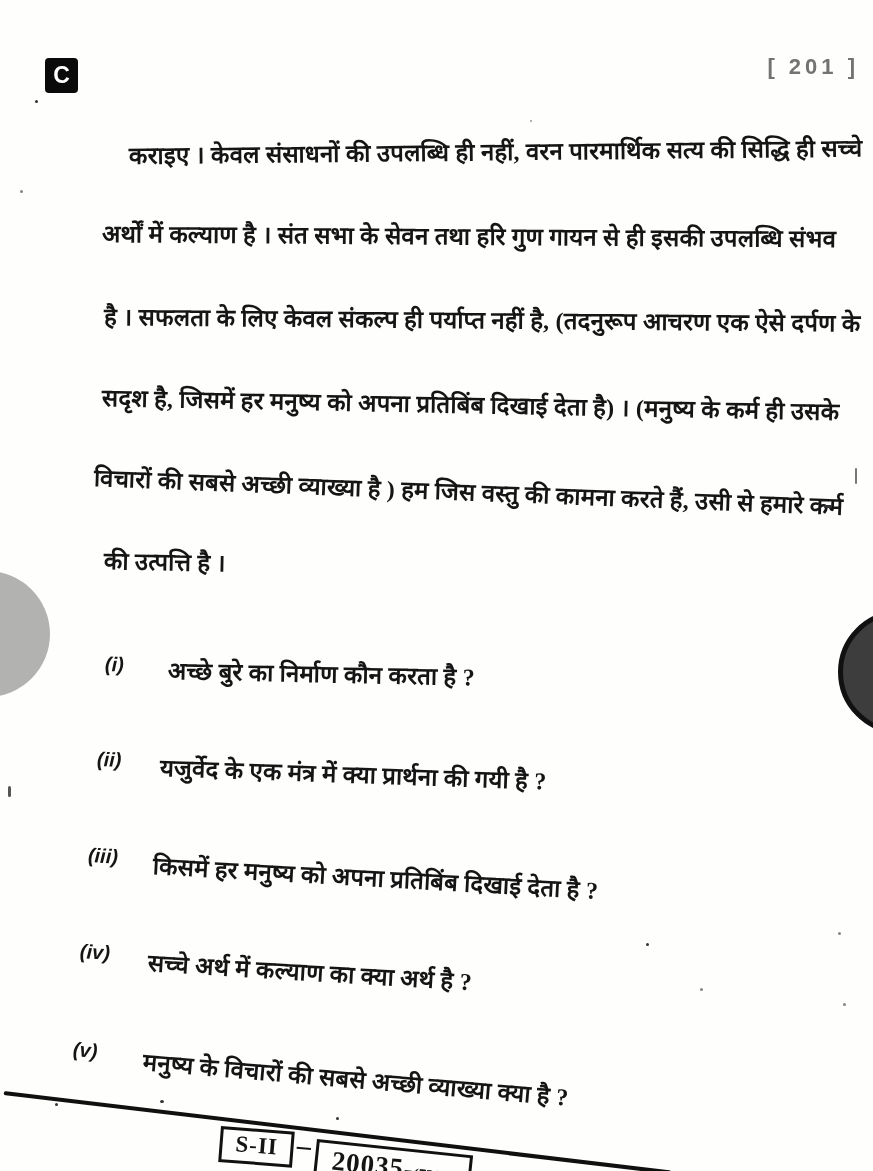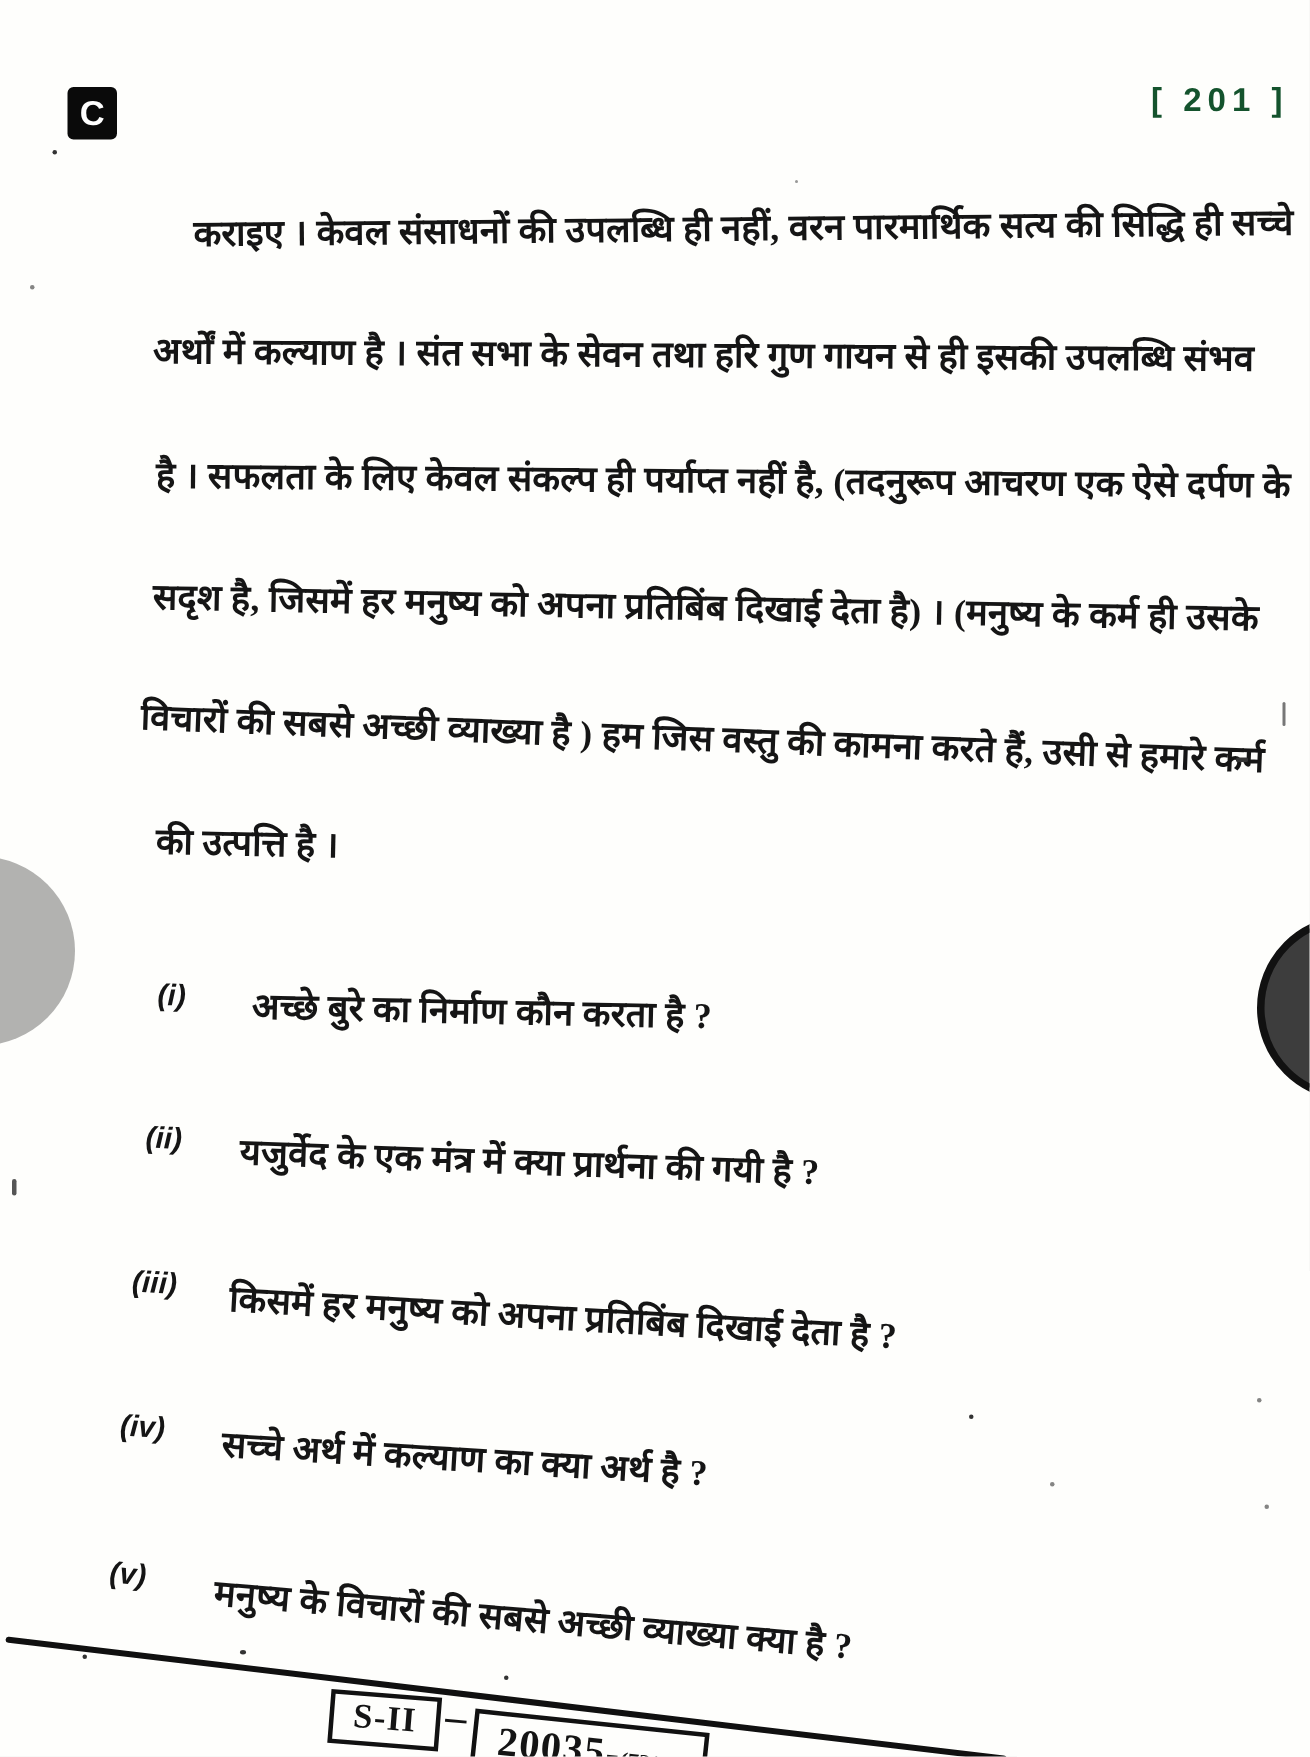--- a/index.html
+++ b/index.html
@@ -16,21 +16,21 @@
   .corner-badge{
     position:absolute;left:45px;top:58px;width:33px;height:35px;
     background:#0a0a0a;color:#fff;border-radius:4px;
     display:flex;align-items:center;justify-content:center;
     font-family:"Liberation Sans",sans-serif;font-weight:bold;font-size:23px;
   }
   
   .page-number{
     position:absolute;right:14px;top:54px;
     font-family:"Liberation Sans",sans-serif;
-    font-size:22px;font-weight:bold;letter-spacing:4px;color:#14532d;
+    font-size:22px;font-weight:bold;letter-spacing:4px;color:#737373;
   }
   
   .para-line{
     position:absolute;white-space:nowrap;
     font-size:24px;font-weight:600;color:#151515;
     transform-origin:left center;letter-spacing:0.2px;
   }
   
   .q-label{
     position:absolute;font-family:"Liberation Sans",sans-serif;

